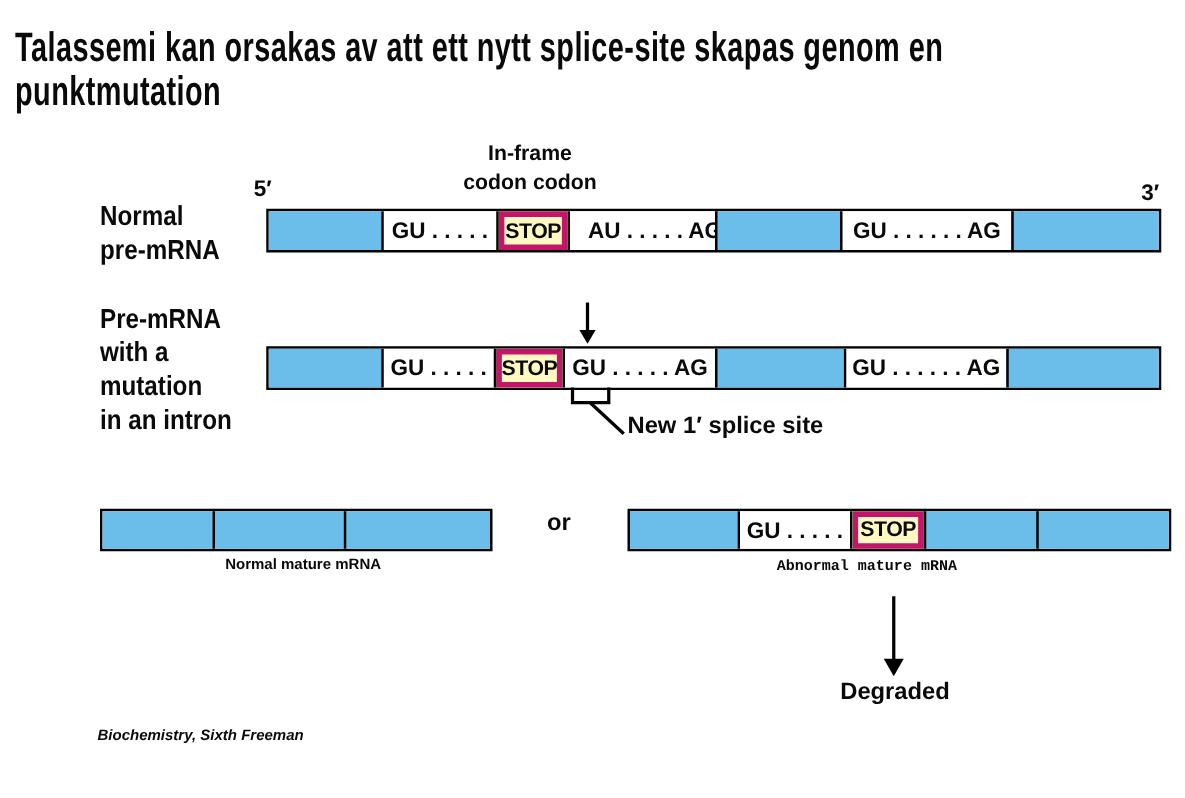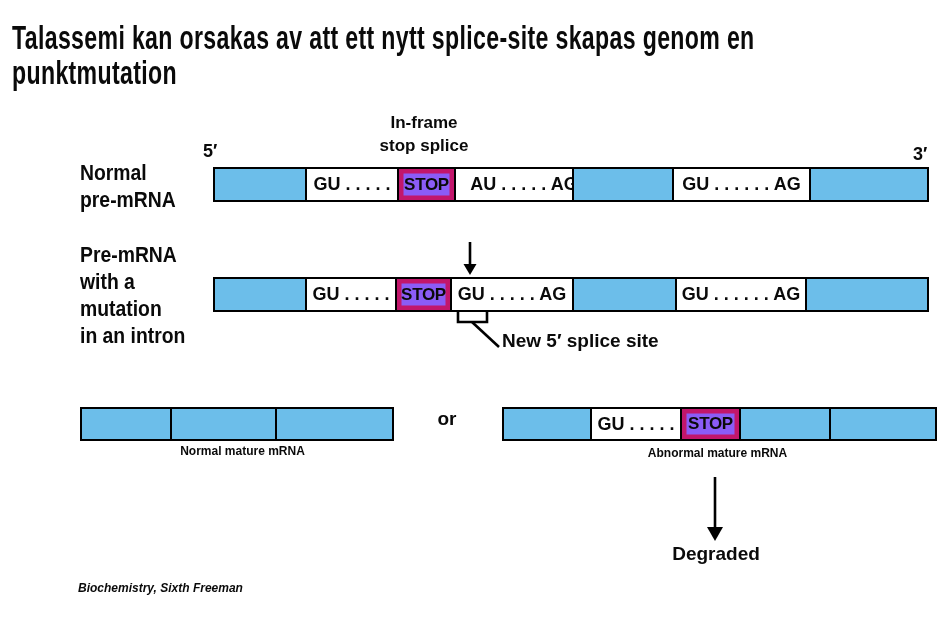--- a/index.html
+++ b/index.html
@@ -33,42 +33,42 @@
   }
   .seg{
     box-sizing:border-box;height:100%;flex:0 0 auto;
     display:flex;align-items:center;justify-content:center;
     font-size:18px;font-weight:bold;white-space:nowrap;overflow:hidden;
   }
   .seg + .seg{border-left:2px solid #000;}
   .seg.exon{background:var(--exon,#6CBEEA);}
   .seg.intron{background:#fff;}
   .seg.stop{
-    background:#8b5cf6;box-shadow:inset 0 0 0 4.5px var(--stop,#C2166B);
+    background:#fef9c3;box-shadow:inset 0 0 0 4.5px var(--stop,#C2166B);
     font-size:17px;letter-spacing:-0.3px;
   }
   
   .cap1{font-size:12.5px;font-weight:bold;line-height:15px;}
   .cap2{font-size:12px;font-weight:bold;font-style:italic;line-height:14px;}
   .cap3{font-size:12px;line-height:14px;}
   svg{display:block;}
 </style>
 </head>
 <body>
 
 <div class="stage" style="--exon: #6CBEEA; --stop: #C2166B;">
 
   <div class="abs title">
     <div>Talassemi kan orsakas av att ett nytt splice-site skapas genom en</div>
     <div>punktmutation</div>
   </div>
 
   <div class="abs anno anno-center" style="left:424px;top:111px;">
     <div>In-frame</div>
-    <div>stop splice</div>
+    <div>codon codon</div>
   </div>
 
   <div class="abs prime" style="left:203px;top:141px;">5′</div>
   <div class="abs prime" style="left:913px;top:144px;">3′</div>
 
   <div class="abs rowlabel" style="left:80px;top:159px;">
       <div>Normal</div>
       <div>pre-mRNA</div>
     </div>
 
@@ -114,26 +114,26 @@
 
   <svg class="abs" style="left:460px;top:241px;" width="20" height="35" viewBox="0 0 20 35">
     <line x1="10" y1="1" x2="10" y2="25" stroke="#000" stroke-width="2.6"></line>
     <polygon points="3.5,23 16.5,23 10,34" fill="#000"></polygon>
   </svg>
 
   <svg class="abs" style="left:456px;top:308px;" width="50" height="42" viewBox="0 0 50 42">
     <polyline points="2,2 2,14 31,14 31,2" fill="none" stroke="#000" stroke-width="2.6"></polyline>
     <line x1="16" y1="14" x2="43" y2="39" stroke="#000" stroke-width="2.6"></line>
   </svg>
-  <div class="abs splice-label" style="left:502px;top:330px;">New 5′ splice site</div>
+  <div class="abs splice-label" style="left:502px;top:330px;">New 1′ splice site</div>
 
   <div class="abs or-label" style="left:432px;top:408px;width:30px;">or</div>
 
   <div class="abs bar-caption" style="left:85px;top:444px;width:315px;">Normal mature mRNA</div>
-  <div class="abs bar-caption" style="left:502px;top:446px;width:431px;">Abnormal mature mRNA</div>
+  <div class="abs bar-caption" style="left:478px;top:446px;width:431px;font-family:Liberation Mono, monospace;">Abnormal mature mRNA</div>
 
   <svg class="abs" style="left:704px;top:476px;" width="22" height="66" viewBox="0 0 22 66">
     <line x1="11" y1="1" x2="11" y2="53" stroke="#000" stroke-width="2.6"></line>
     <polygon points="3,51 19,51 11,65" fill="#000"></polygon>
   </svg>
   <div class="abs biganno anno-center" style="left:716px;top:543px;">Degraded</div>
 
   <div class="abs" style="left:78px;top:581px;">
     <div class="cap2">Biochemistry, Sixth Freeman</div>
   </div>

